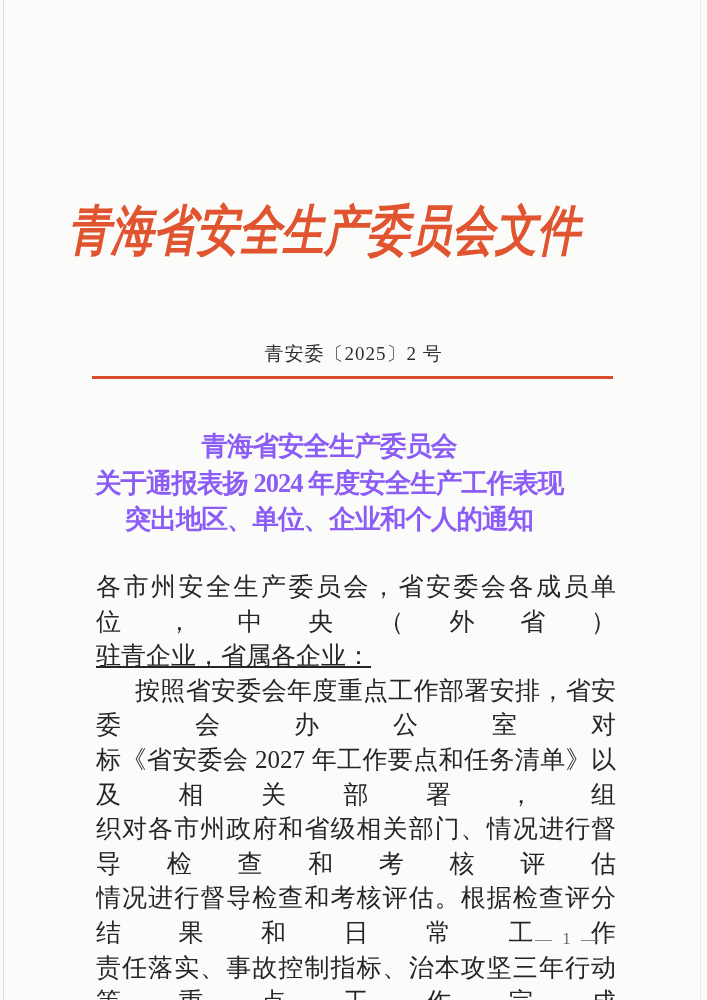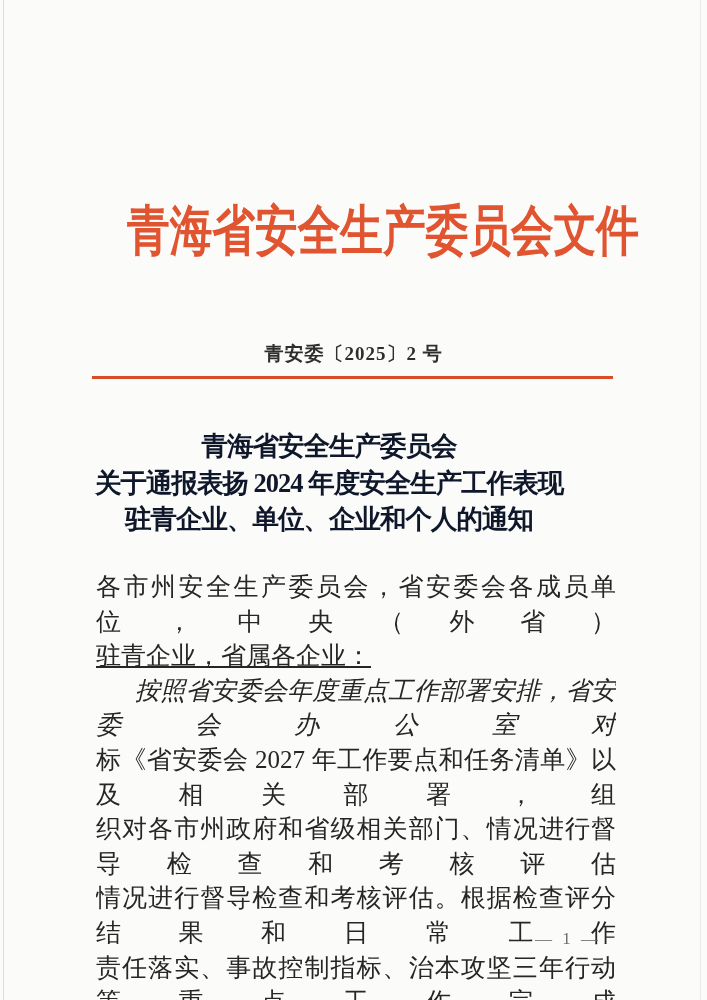--- a/index.html
+++ b/index.html
@@ -25,79 +25,78 @@
   .edge-right {
     position: absolute;
     left: 700px; top: 0;
     width: 1px; height: 1000px;
     background: #e9e9e7;
   }
   .header-title {
     position: absolute;
     top: 193px; left: 0;
     width: 707px;
-    text-align: right;
+    text-align: left;
     line-height: 76px;
     font-size: 54px;
     font-weight: 700;
     color: var(--header-red, #e15430);
     white-space: nowrap;
+    font-style: italic;
   }
   .header-title .squeeze {
     display: inline-block;
     transform: scaleX(0.79);
     transform-origin: 50% 50%;
   }
   .doc-number {
     position: absolute;
     top: 341px; left: 0;
     width: 707px;
     text-align: center;
     font-size: 19px;
     letter-spacing: 1px;
     color: #2e2e2e;
-    font-weight: bold;
   }
   .red-rule {
     position: absolute;
     top: 376px; left: 92px;
     width: 521px; height: 3px;
     background: var(--rule-red, #d84c28);
   }
   .title-block {
     position: absolute;
     top: 428px; left: 0;
     width: 658px;
     text-align: center;
     font-size: 26.5px;
     font-weight: 700;
     letter-spacing: -1px;
     line-height: 36.5px;
-    color: #0f172a;
+    color: #8b5cf6;
   }
   .doc-body {
     position: absolute;
     top: 570px; left: 96px;
     width: 520px;
     font-size: 25px;
     line-height: 34.6px;
     color: var(--text-black, #262626);
     overflow: hidden;
   }
   .bline {
     text-align: justify;
     text-align-last: justify;
   }
   .bline.short {
     text-align-last: left;
     text-decoration: underline;
   }
   .bline.indent {
     text-indent: 39px;
-    font-style: italic;
   }
   .page-number {
     position: absolute;
     top: 929px; right: 106px;
     font-size: 17px;
     letter-spacing: 3px;
     color: var(--page-gray, #6e6e6e);
     white-space: nowrap;
   }
 </style>
@@ -112,21 +111,21 @@
     <span class="squeeze">青海省安全生产委员会文件</span>
   </div>
 
   <div class="doc-number">青安委〔2025〕2 号</div>
 
   <div class="red-rule"></div>
 
   <div class="title-block">
     <div>青海省安全生产委员会</div>
     <div>关于通报表扬 2024 年度安全生产工作表现</div>
-    <div>驻青企业、单位、企业和个人的通知</div>
+    <div>突出地区、单位、企业和个人的通知</div>
   </div>
 
   <div class="doc-body">
     <div class="bline">各市州安全生产委员会，省安委会各成员单位，中央（外省）</div>
     <div class="bline short">驻青企业，省属各企业：</div>
     <div class="bline indent">按照省安委会年度重点工作部署安排，省安委会办公室对</div>
     <div class="bline">标《省安委会 2027 年工作要点和任务清单》以及相关部署，组</div>
     <div class="bline">织对各市州政府和省级相关部门、情况进行督导检查和考核评估</div>
     <div class="bline">情况进行督导检查和考核评估。根据检查评分结果和日常工作</div>
     <div class="bline">责任落实、事故控制指标、治本攻坚三年行动等重点工作完成</div>

